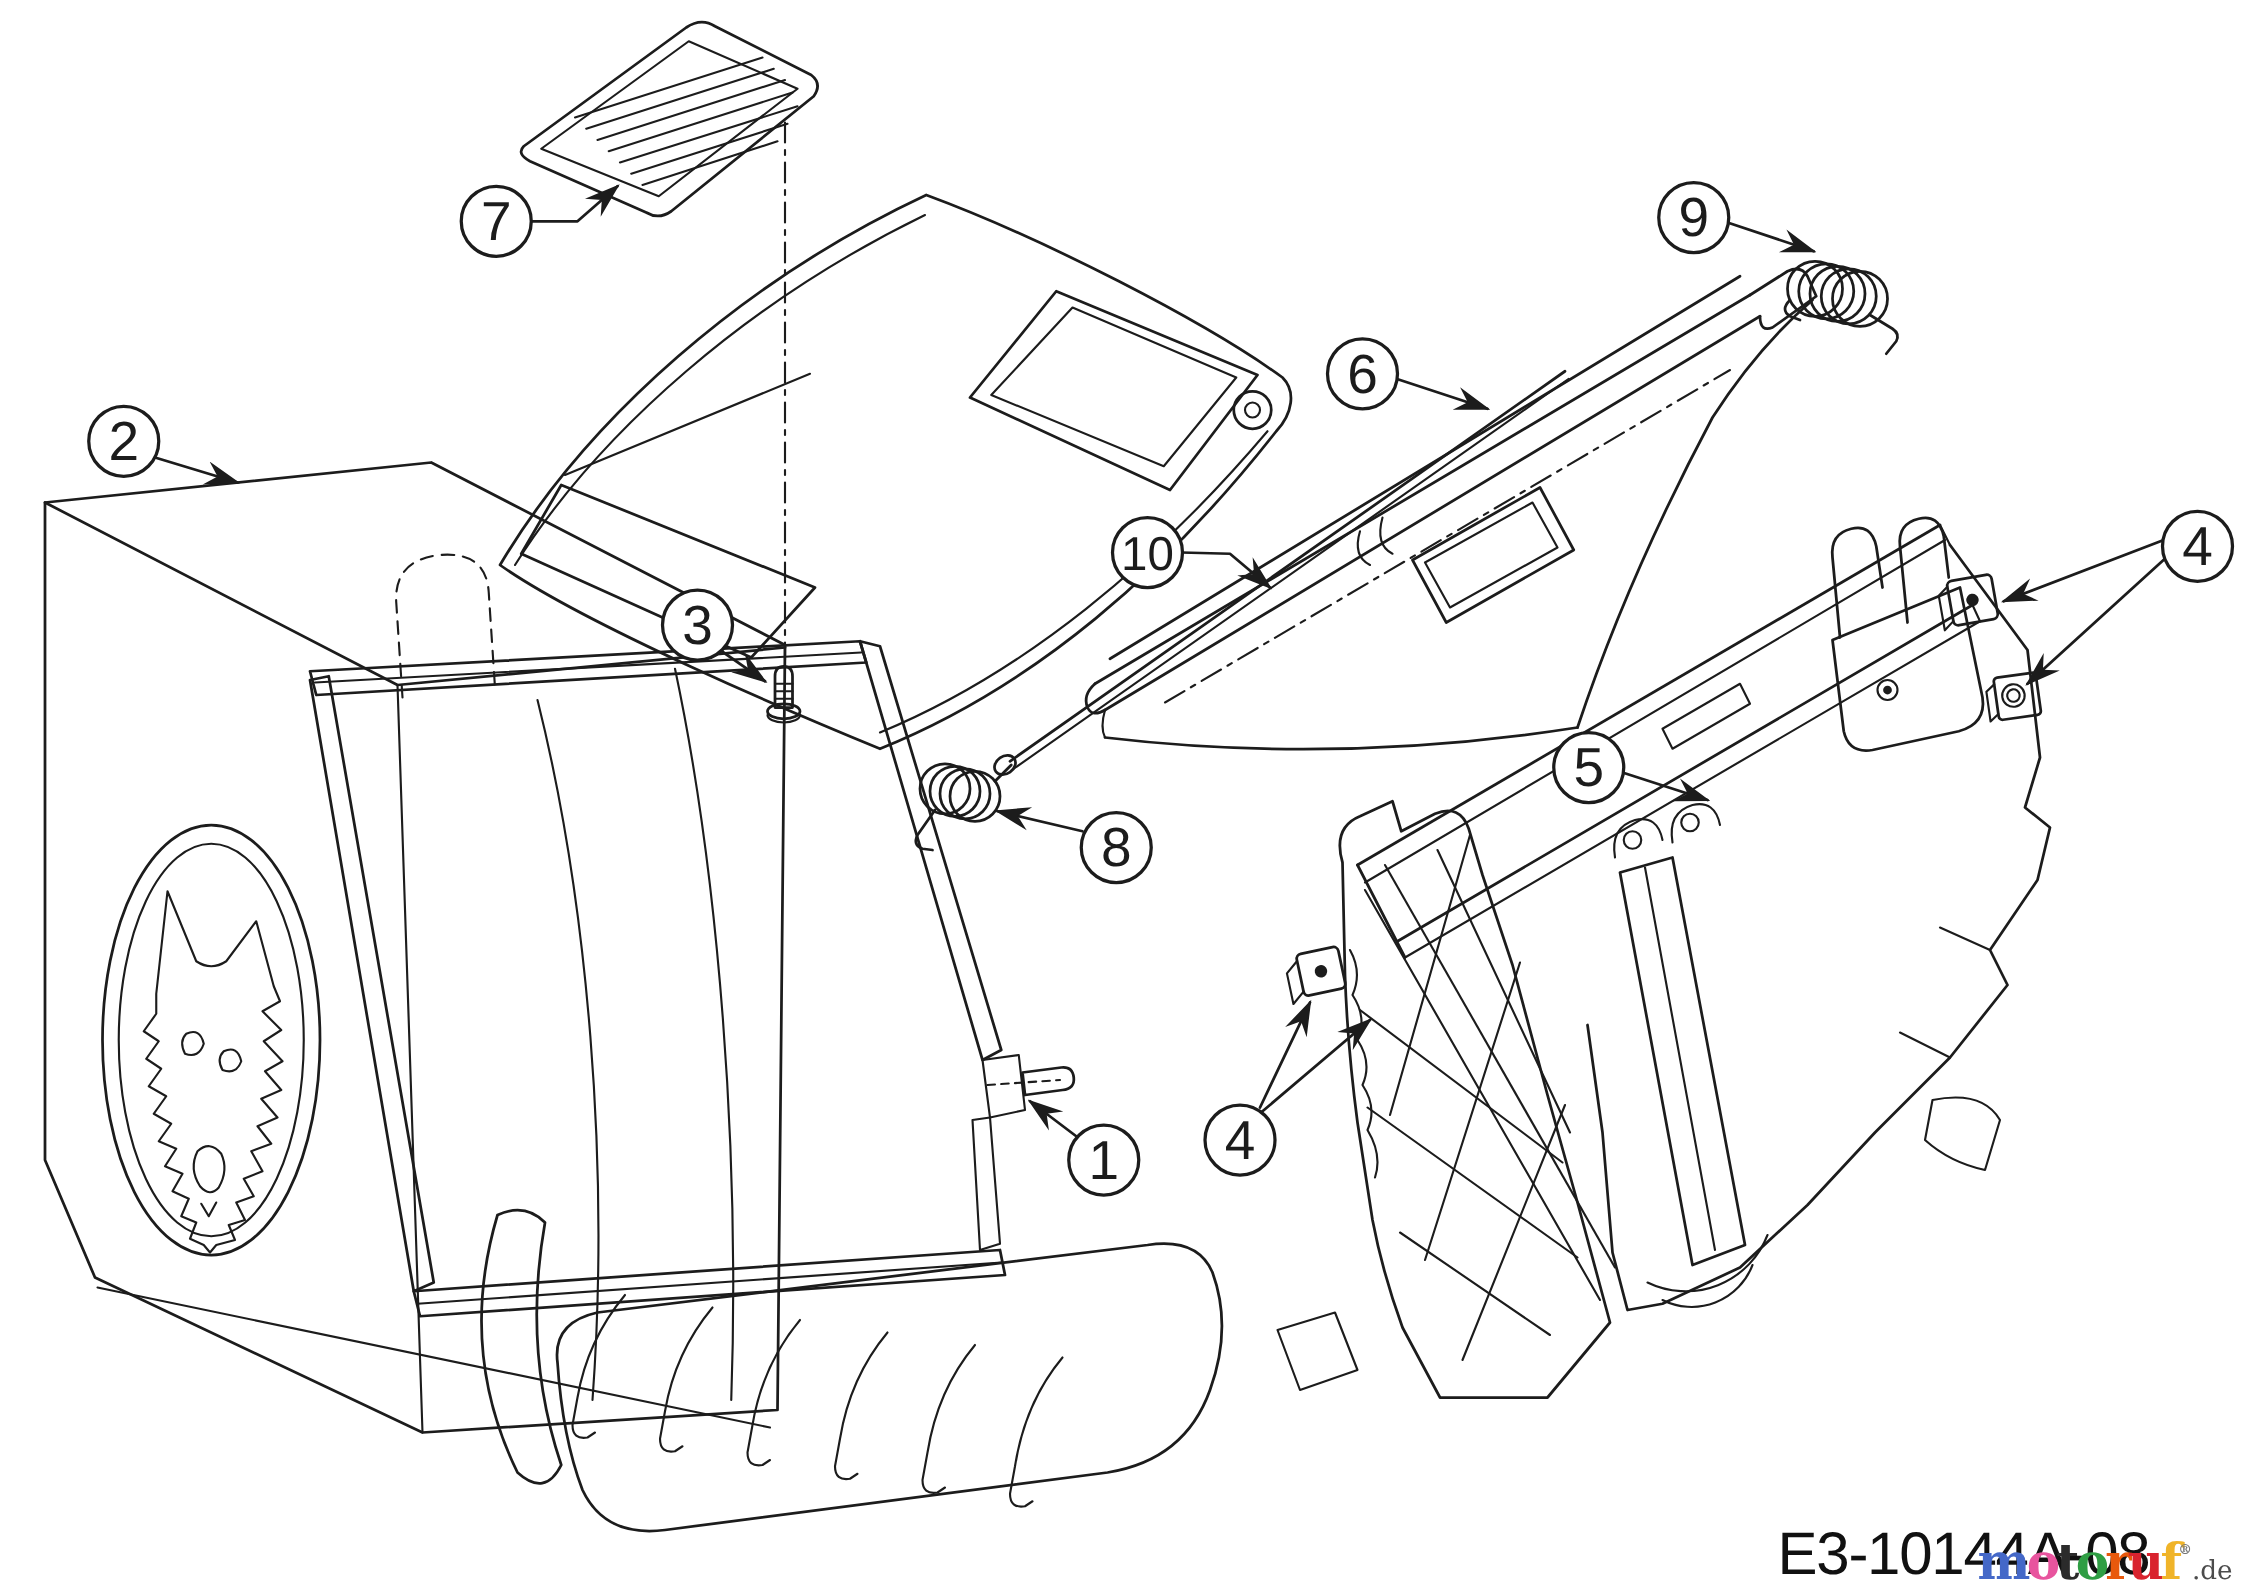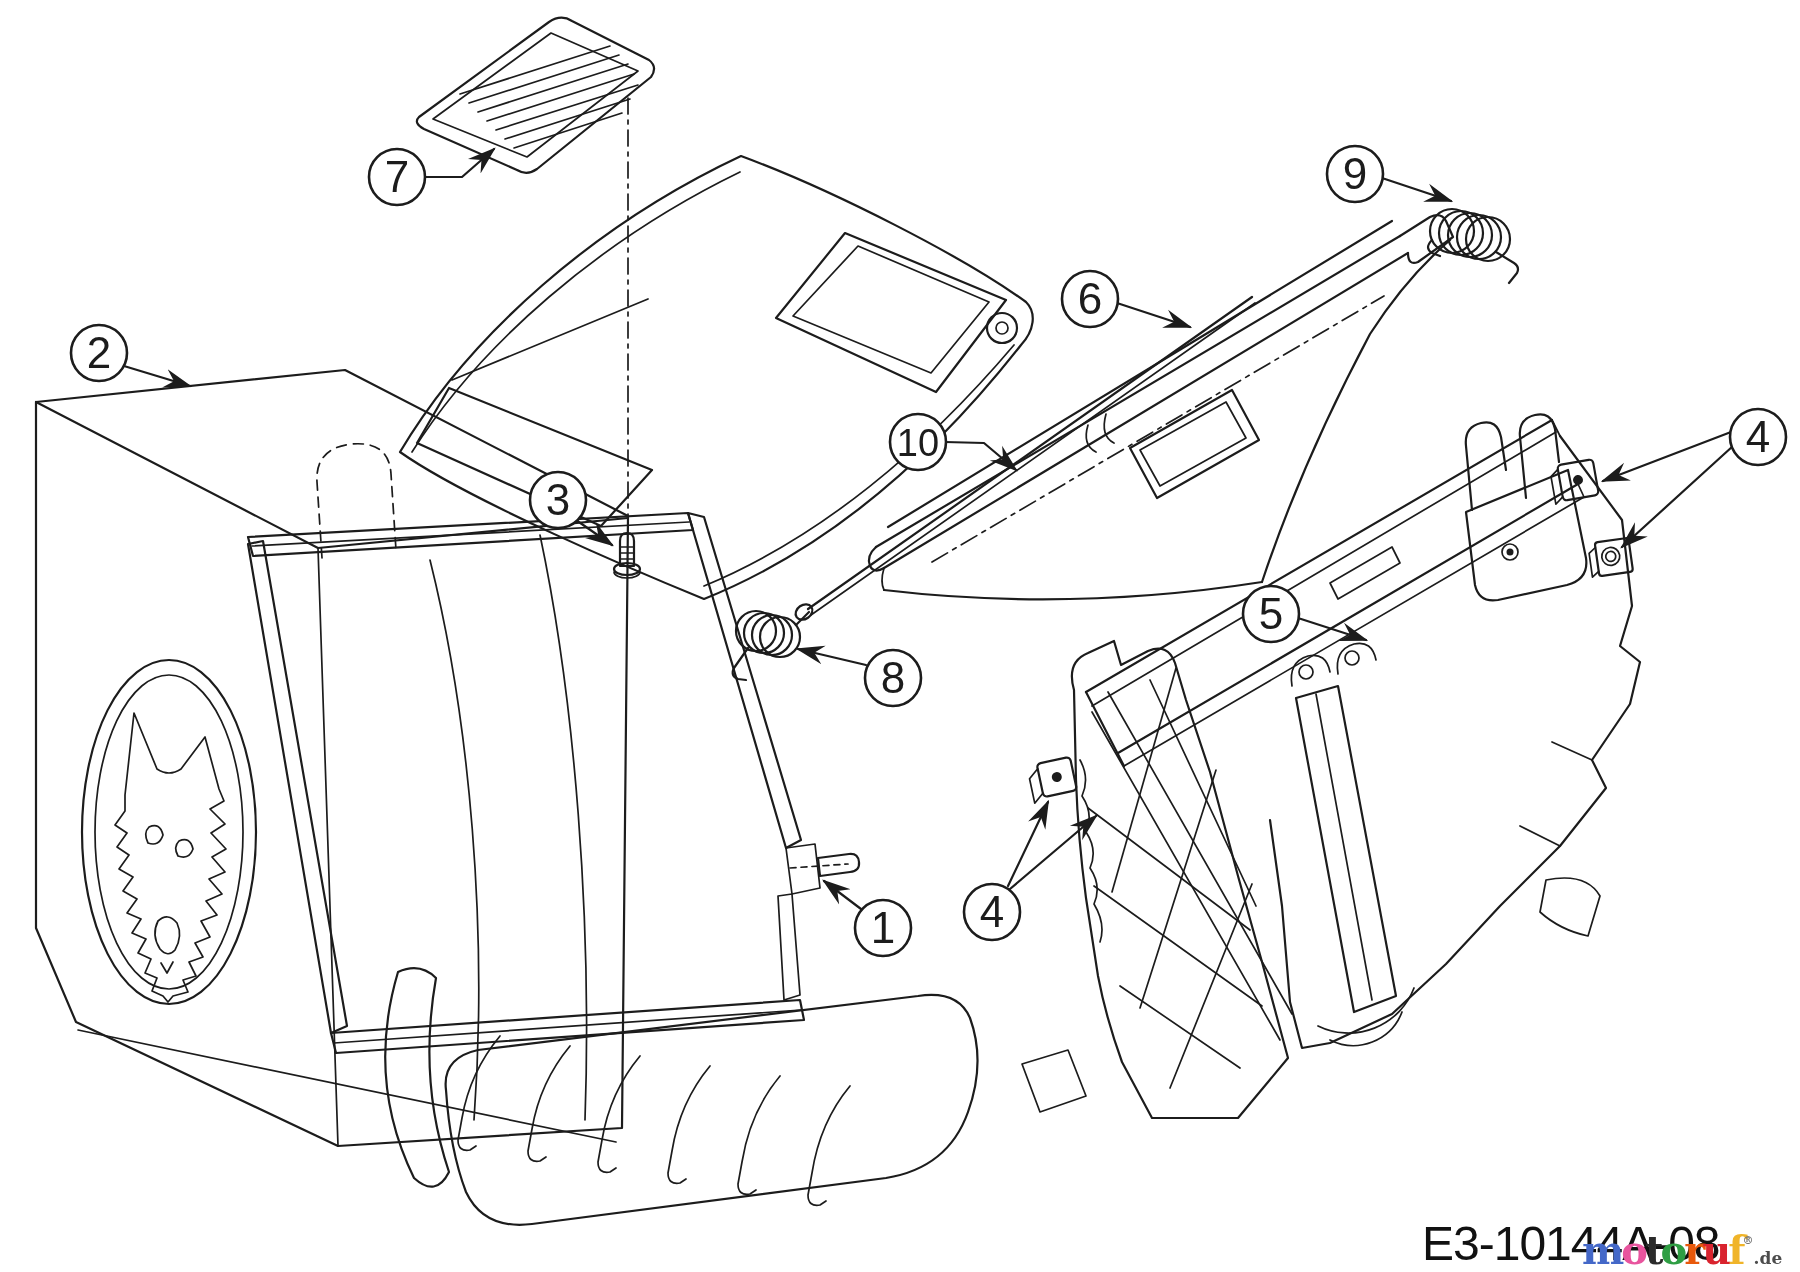--- a/index.html
+++ b/index.html
@@ -21,21 +21,21 @@
   .part-code{
     position:absolute;left:1422px;top:1216px;
     font-size:48px;letter-spacing:-1px;color:#111;white-space:nowrap;z-index:2;
   }
   .watermark{
     position:absolute;left:1582px;top:1226px;z-index:3;white-space:nowrap;
     font-family:"DejaVu Serif","Liberation Serif",serif;font-weight:bold;
     font-size:40px;letter-spacing:-3px;
   }
   .watermark .reg{font-size:11px;vertical-align:20px;color:#777;letter-spacing:0;}
-  .watermark .suffix{font-size:17px;color:#4c4c4c;letter-spacing:0;font-weight:bold;}
+  .watermark .suffix{font-size:21px;color:#4c4c4c;letter-spacing:0;font-weight:normal;}
 </style>
 </head>
 <body>
 
 <div class="screen">
 
 <svg width="1800" height="1272" viewBox="0 0 1800 1272">
   <defs>
     <marker id="arr" viewBox="0 0 12 10" refX="11" refY="5" markerWidth="13" markerHeight="11" orient="auto">
       <path d="M0,1 L12,5 L0,9 L4,5 Z" style="fill:#1c1c1c;stroke:none"></path>

